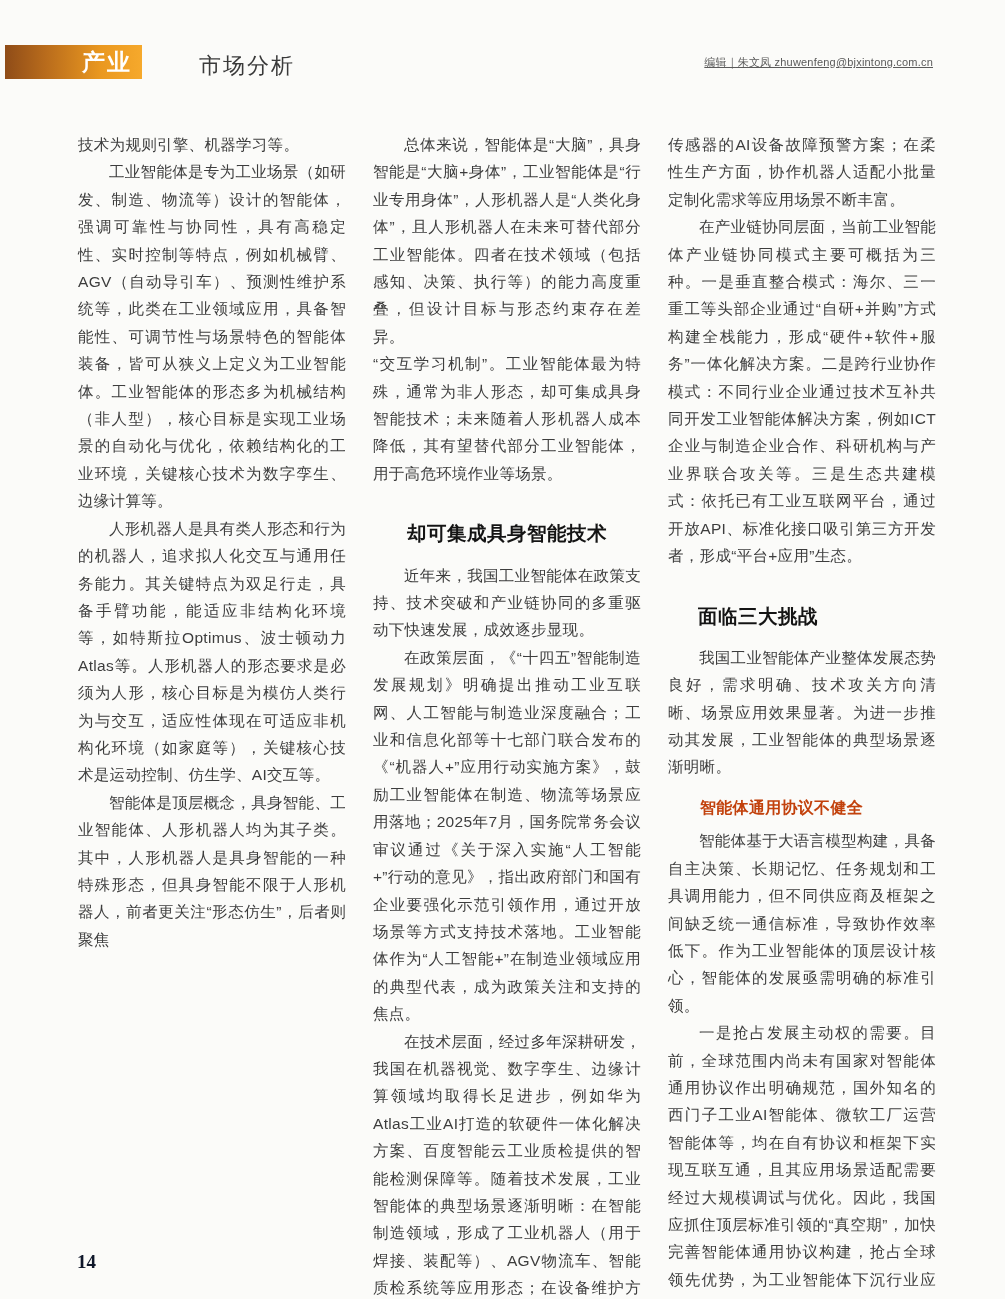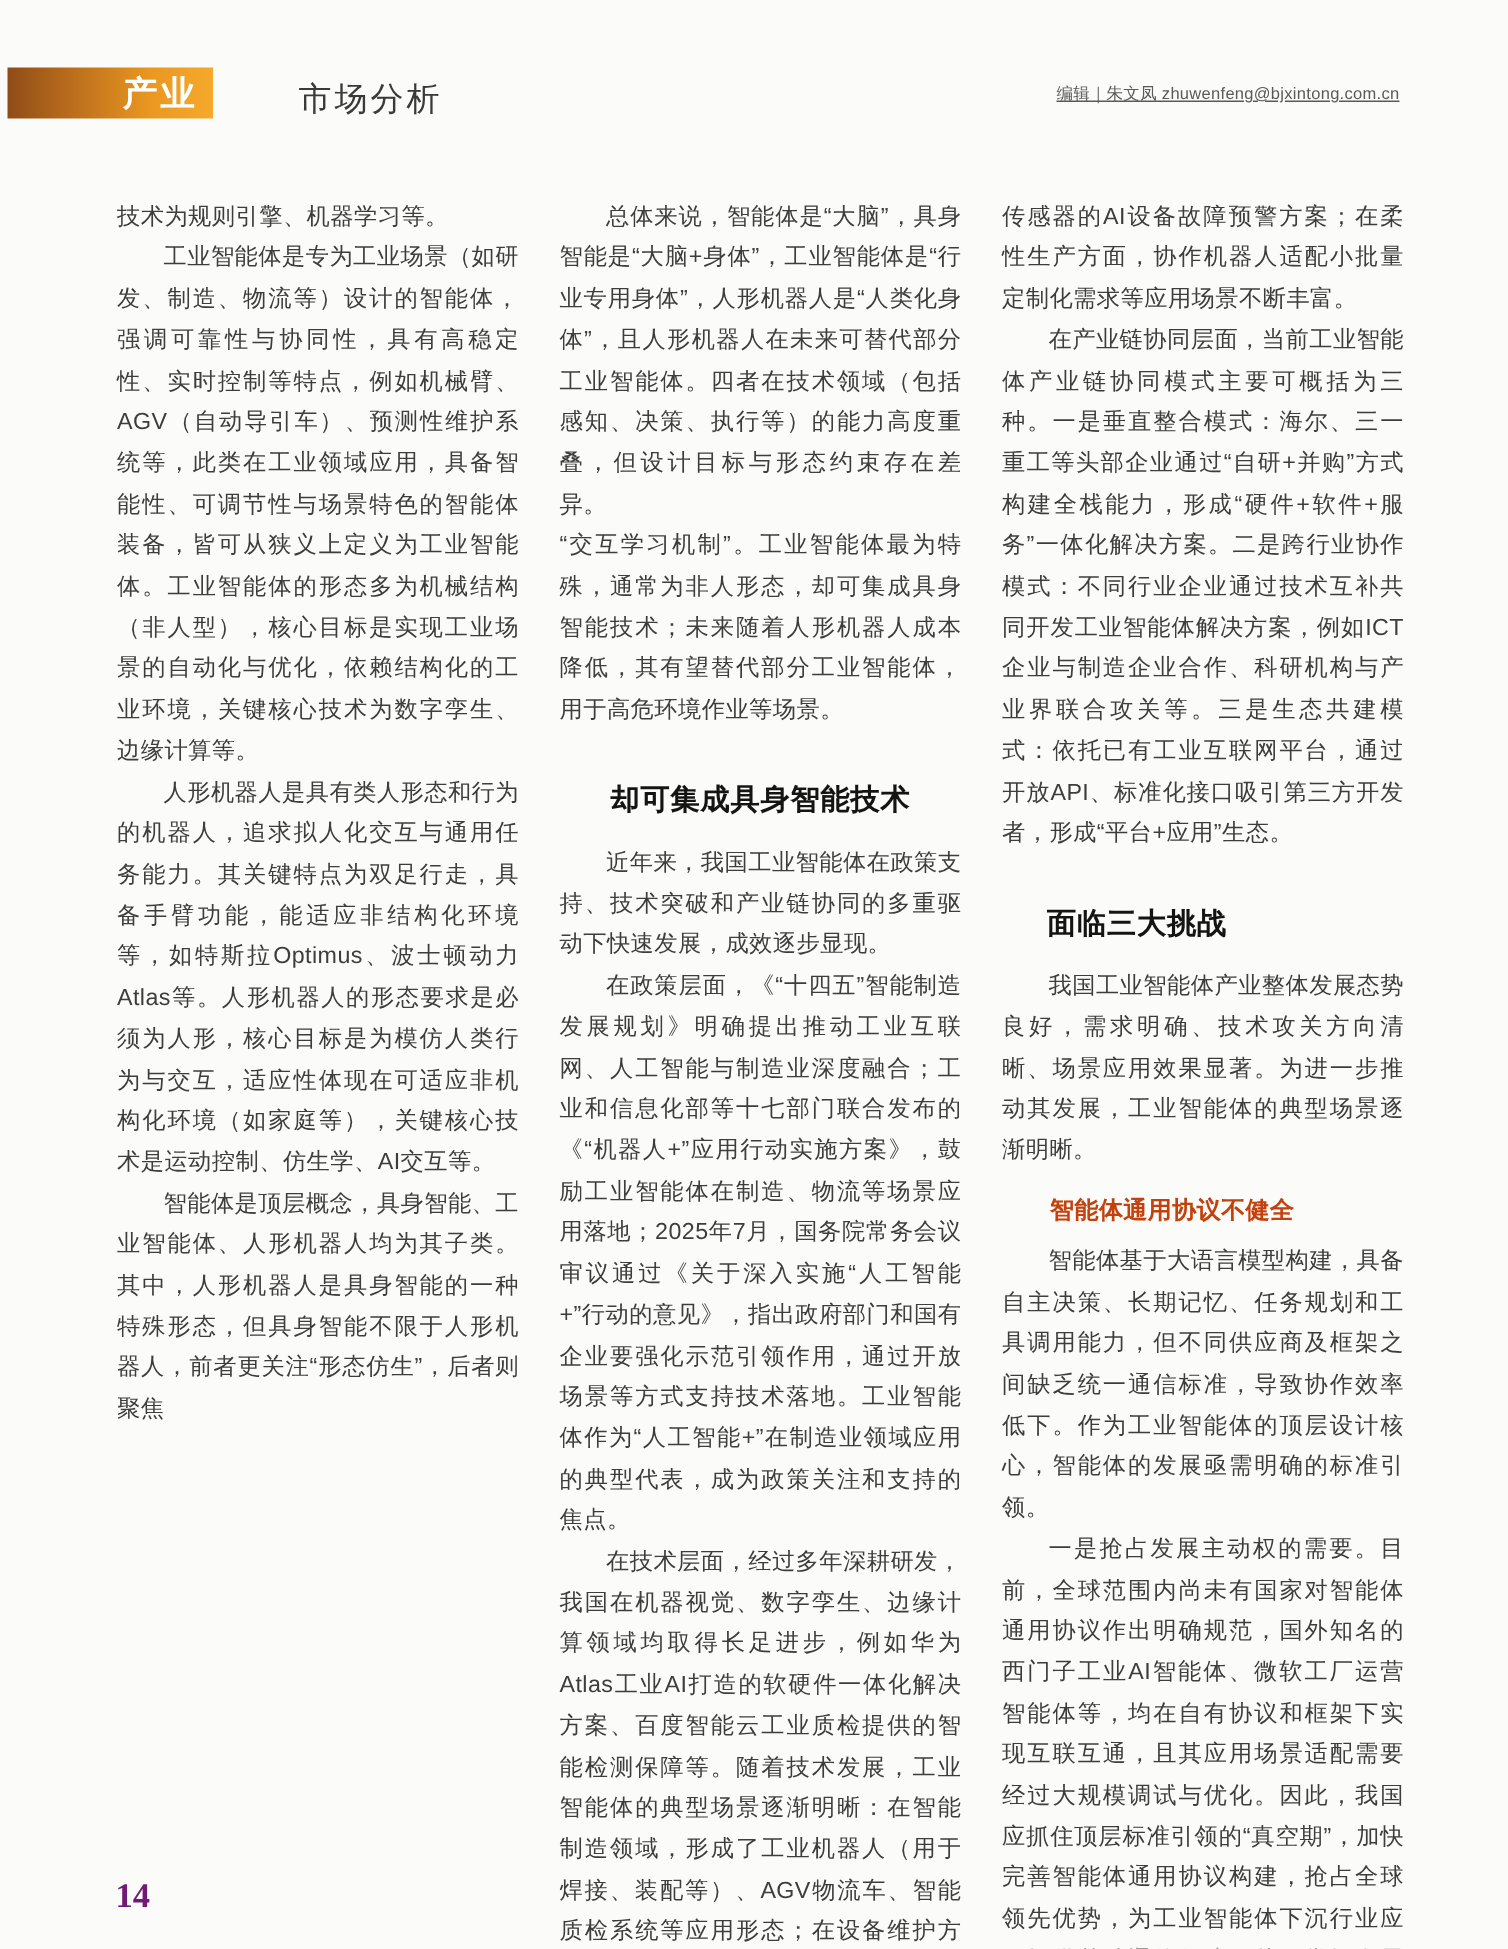--- a/index.html
+++ b/index.html
@@ -54,21 +54,21 @@
   h2.sub-heading{
     margin:13px 0 6px 0;
     font-size:16px;font-weight:bold;color:#c2410c;
     text-indent:2em;line-height:27.4px;letter-spacing:0.3px;
   }
 
   
   .page-number{
     position:absolute;left:77px;top:1251px;
     font-family:"Liberation Serif","DejaVu Serif",serif;
-    font-size:23px;font-weight:bold;color:#701a75;
+    font-size:19px;font-weight:bold;color:#0f172a;
   }
 </style>
 </head>
 <body>
 
 <div class="page">
 
   <div class="accent-box">
     <span class="label">产业</span>
   </div>

